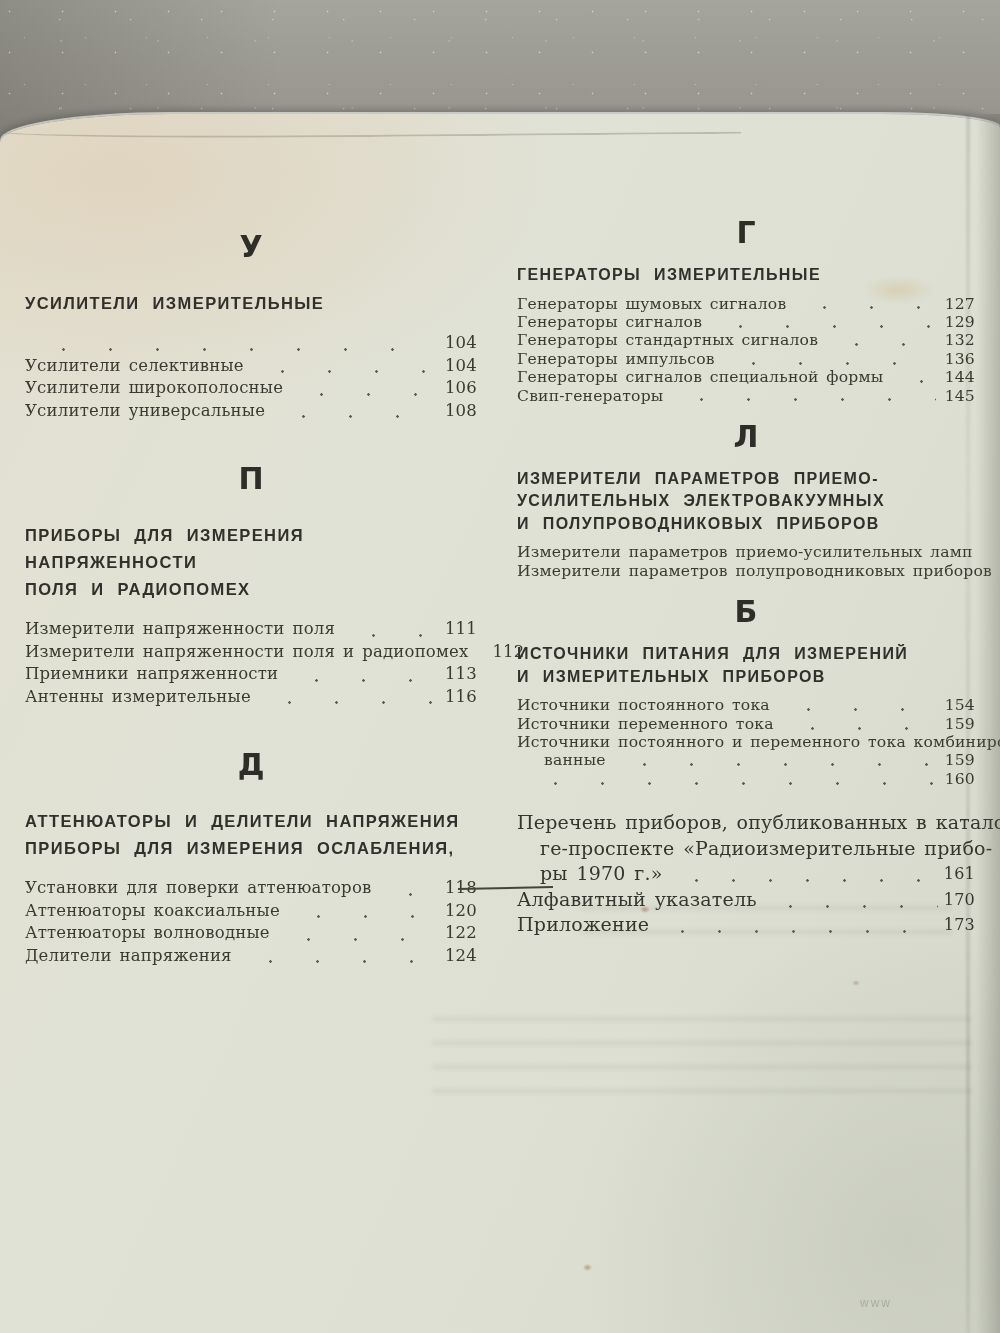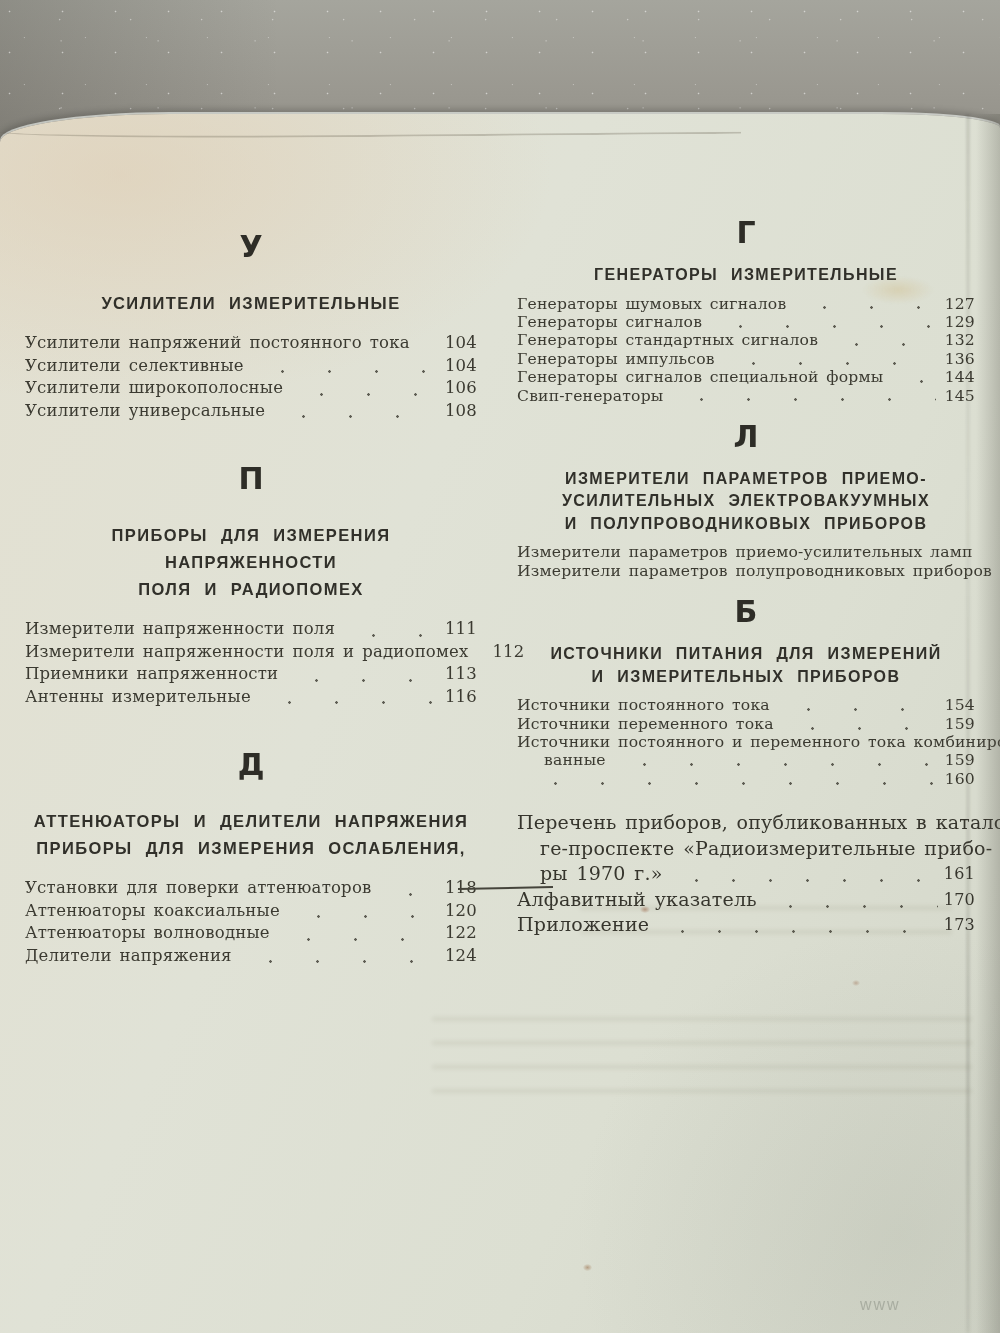--- a/index.html
+++ b/index.html
@@ -57,21 +57,21 @@
   .sec-letter{
     font-family:"DejaVu Sans", sans-serif;font-weight:800;
     font-size:30px;line-height:34px;text-align:center;color:#2e2d27;
     margin-bottom:26px;
   }
   .col-right .sec-letter{margin-bottom:14px;}
 
   .sec-heading{
     font-family:"Liberation Sans", sans-serif;font-weight:700;
     font-size:16.5px;line-height:27px;letter-spacing:1.4px;word-spacing:7px;
-    text-align:center;color:#31302a;margin-bottom:15px;
+    text-align:left;color:#31302a;margin-bottom:15px;
   }
   .col-right .sec-heading{font-size:16px;line-height:22.5px;margin-bottom:8px;}
 
   .entries{width:100%;}
   .entry{font-size:16.5px;line-height:22.5px;letter-spacing:.2px;word-spacing:2.5px;}
   .col-right .entry{font-size:15.6px;line-height:18.4px;}
   .entry-line{white-space:nowrap;}
   .entry-row{display:flex;align-items:flex-end;}
   .cont{padding-left:27px;}
   .line-text{white-space:nowrap;}
@@ -101,42 +101,41 @@
   }
   .ghost-1{left:580px;top:792px;width:372px;height:40px;}
   .ghost-2{left:432px;top:903px;width:540px;height:92px;}
   .stain{position:absolute;border-radius:50%;pointer-events:none;}
   .stain-1{left:862px;top:162px;width:72px;height:28px;background:radial-gradient(ellipse,rgba(207,185,130,.38),transparent 70%);filter:blur(1px);}
   .stain-2{left:640px;top:792px;width:10px;height:7px;background:radial-gradient(ellipse,rgba(150,90,60,.5),transparent 75%);}
   .stain-3{left:583px;top:1150px;width:9px;height:7px;background:radial-gradient(ellipse,rgba(145,95,55,.5),transparent 75%);}
   .stain-4{left:852px;top:866px;width:8px;height:6px;background:radial-gradient(ellipse,rgba(150,100,70,.4),transparent 75%);}
   .watermark{
     position:absolute;left:860px;top:1182px;
-    font-family:"Liberation Sans", sans-serif;font-size:16px;letter-spacing:2px;
+    font-family:"Liberation Sans", sans-serif;font-size:12px;letter-spacing:2px;
     color:rgba(145,150,138,.6);
   }
 </style>
 </head>
 <body>
 
 <div class="wall"></div>
 
 <div class="page">
   <div class="top-edge-line"></div>
 
   <div class="col col-left" id="col-left">
       <div class="section">
         <div class="sec-letter">У</div>
         <div class="sec-heading">
           <div class="heading-line">УСИЛИТЕЛИ  ИЗМЕРИТЕЛЬНЫЕ</div>
         </div>
         <div class="entries">
           <div class="entry">
             <div class="entry-row">
-              <span class="line-text">Усилители напряжений постоянного тока</span>
               <span class="dots"></span>
               <span class="page-num">104</span>
             </div>
           </div>
           <div class="entry">
             <div class="entry-row">
               <span class="line-text">Усилители селективные</span>
               <span class="dots"></span>
               <span class="page-num">104</span>
             </div>

